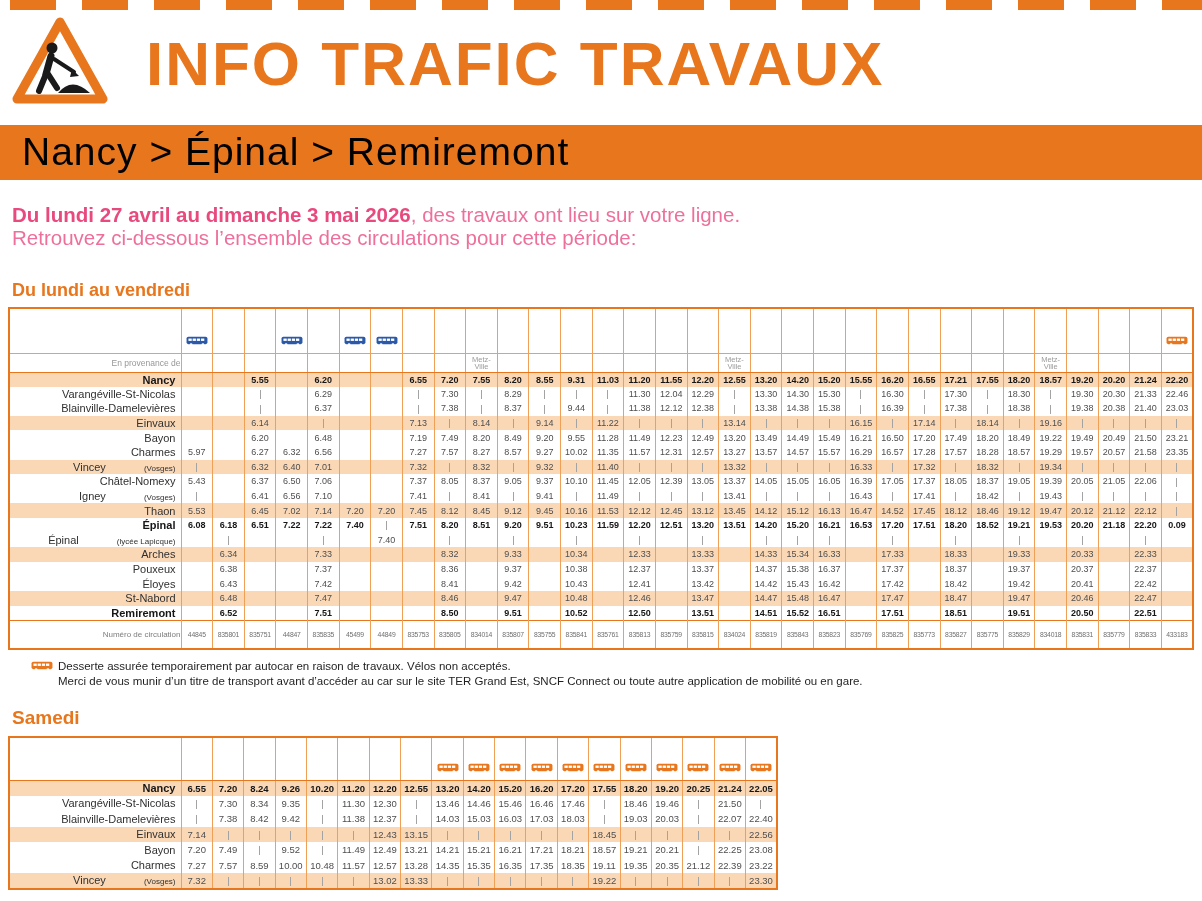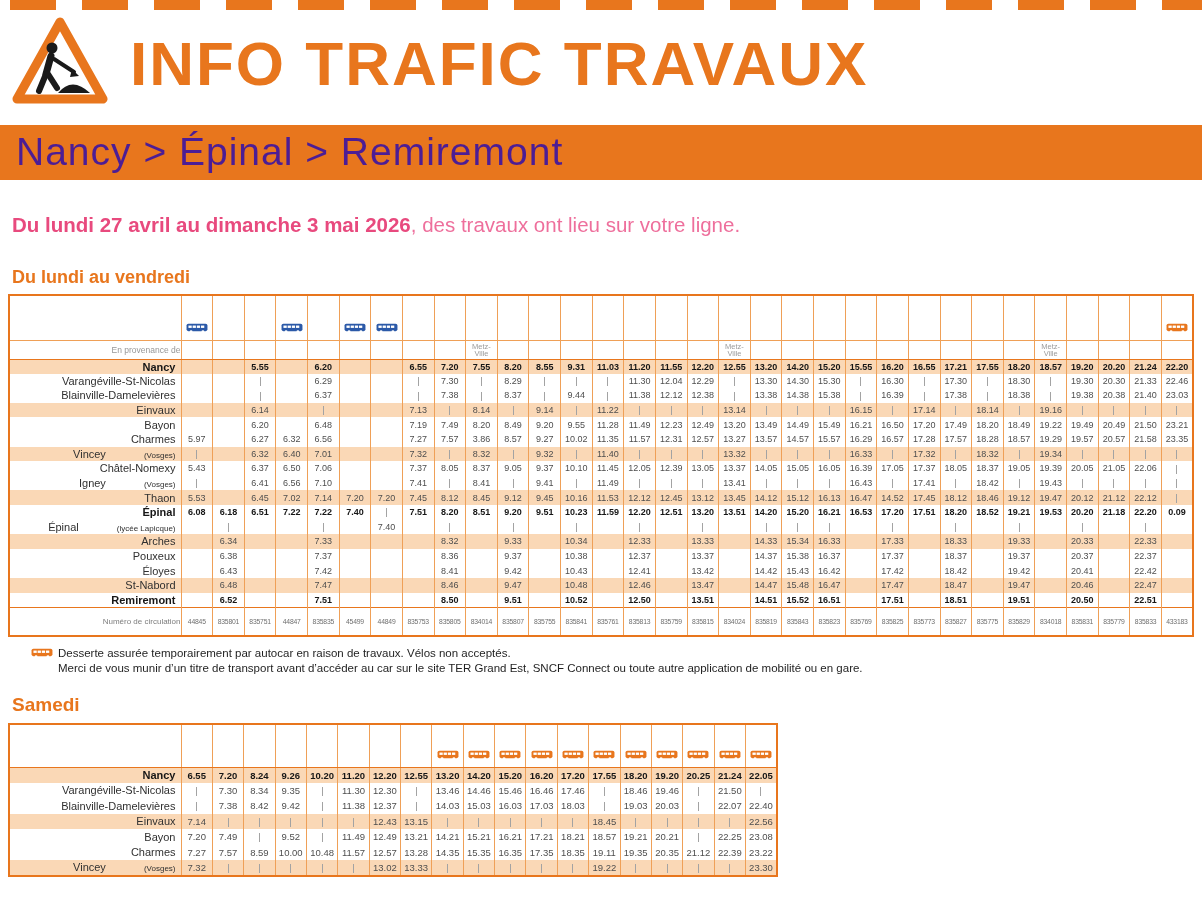--- a/index.html
+++ b/index.html
@@ -3,27 +3,27 @@
 <meta charset="utf-8">
 <style>
   * { margin:0; padding:0; box-sizing:border-box; }
   html,body { background:#fff; }
   body { width:1202px; height:901px; overflow:hidden; font-family:"Liberation Sans", sans-serif; color:#222; }
   #page { position:relative; width:1202px; height:901px; overflow:hidden; background:#fff; }
 
   .top-dashes { height:10px; margin-left:10px;
     background:repeating-linear-gradient(to right, var(--orange) 0 46px, transparent 46px 72px); }
 
-  .header-row { display:flex; align-items:center; height:106px; padding-left:12px; }
+  .header-row { display:flex; align-items:center; height:106px; padding-left:12px;gap:16px; }
   .page-title { color:var(--orange); font-size:62px; font-weight:bold; letter-spacing:2px; margin-left:22px; white-space:nowrap; }
 
-  .banner { height:55px; background:var(--orange); color:#4c1d95; font-size:39px; line-height:54px;
-    padding-left:16px; letter-spacing:1px; white-space:nowrap; margin-top:9px; }
-
-  .intro { margin:33px 0 0 12px; font-size:20.5px; line-height:23px; color:var(--pink_light); }
+  .banner { height:55px; background:var(--orange); color:#000000; font-size:39px; line-height:54px;
+    padding-left:22px; letter-spacing:1px; white-space:nowrap; margin-top:9px; }
+
+  .intro { margin:23px 0 0 12px; font-size:20.5px; line-height:23px; color:var(--pink_light); }
   .intro b { color:var(--pink_bold); font-weight:bold; }
 
   .section-heading { color:var(--orange); font-weight:bold; font-size:18px; margin:31px 8px 0 12px; }
   .section-heading.sat { font-size:19px; margin-top:19px; }
 
   table.tt { border-collapse:collapse; table-layout:fixed; margin-left:8px; border:2px solid var(--orange); }
   table.tt--wk { width:1186px; margin-top:6px; }
   table.tt--sat { width:770px; margin-top:7px; }
   .tt th, .tt td { border-left:1px solid var(--grid); padding:0; overflow:hidden; }
   .tt th:first-child, .tt td:first-child { border-left:none; }
@@ -82,20 +82,21 @@
         </g>
       </svg>
     </span>
     <div class="page-title">INFO TRAFIC TRAVAUX</div>
   </div>
 
   <div class="banner">Nancy &gt; Épinal &gt; Remiremont</div>
 
   <div class="intro">
     <div><b>Du lundi 27 avril au dimanche 3 mai 2026</b><span>, des travaux ont lieu sur votre ligne.</span></div>
+    <div>Retrouvez ci-dessous l’ensemble des circulations pour cette période:</div>
   </div>
 
   <div class="section-heading">Du lundi au vendredi</div>
 
   <table class="tt tt--wk" id="weekday-table">
       <colgroup>
         <col style="width:172px">
         <col>
         <col>
         <col>
@@ -425,21 +426,21 @@
           <th class="st">Charmes</th>
           <td class="tc">5.97</td>
           <td class="tc"></td>
           <td class="tc">6.27</td>
           <td class="tc">6.32</td>
           <td class="tc">6.56</td>
           <td class="tc"></td>
           <td class="tc"></td>
           <td class="tc">7.27</td>
           <td class="tc">7.57</td>
-          <td class="tc">3.86</td>
+          <td class="tc">8.27</td>
           <td class="tc">8.57</td>
           <td class="tc">9.27</td>
           <td class="tc">10.02</td>
           <td class="tc">11.35</td>
           <td class="tc">11.57</td>
           <td class="tc">12.31</td>
           <td class="tc">12.57</td>
           <td class="tc">13.27</td>
           <td class="tc">13.57</td>
           <td class="tc">14.57</td>

